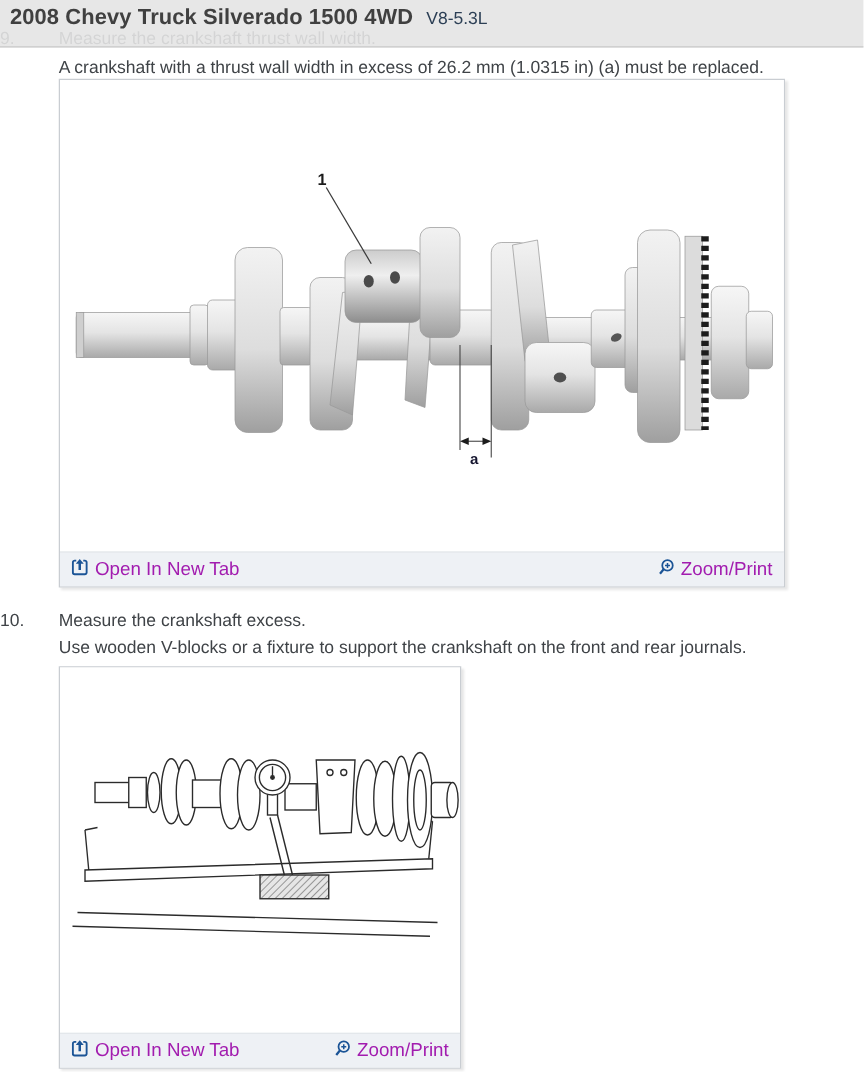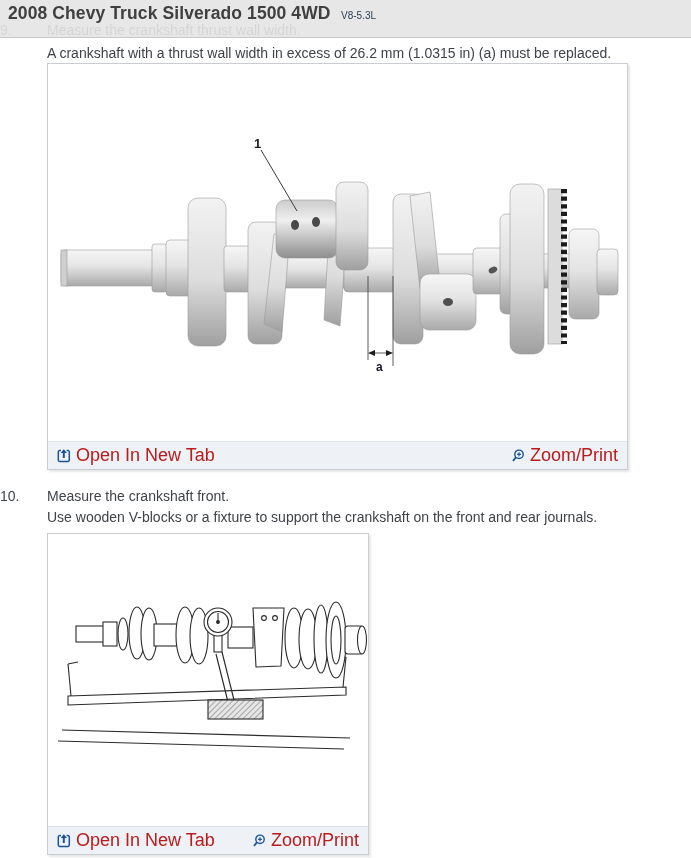--- a/index.html
+++ b/index.html
@@ -16,21 +16,21 @@
     border-bottom:1px solid #c9c9c9;
     z-index:5;
   }
   .app-header .title-line {
     position:absolute; top:3px; left:8px; white-space:nowrap;
   }
   .page-title {
     font-size:17.5px; font-weight:bold; color:#404040; letter-spacing:.1px;
   }
   .engine-badge {
-    font-size:10px; font-weight:normal; color:#2c3f55; margin-left:6px;
+    font-size:14px; font-weight:normal; color:#2c3f55; margin-left:6px;
   }
   
   .step-row { position:absolute; left:0; display:flex; font-size:14px; line-height:16px; }
   .step-num { width:44px; text-align:left; flex:0 0 44px; }
   .step-text { margin-left:3px; }
   .step-detail { position:absolute; left:47px; font-size:14px; line-height:16px; white-space:nowrap; }
   #step9-row   { top:22px; }
   #step9-det   { top:45px; }
   #step10-row  { top:488px; }
   #step10-det  { top:509px; }
@@ -44,22 +44,22 @@
   #fig1 { top:63px;  width:581px; height:407px; }
   #fig2 { top:533px; width:322px; height:322px; }
   .fig-image { flex:1 1 auto; position:relative; overflow:hidden; background:#ffffff; }
   .fig-footer {
     flex:0 0 28px; height:28px;
     background:#eef1f5; border-top:1px solid #dfe3e8;
     display:flex; justify-content:space-between; align-items:center;
     padding:0 9px;
   }
   .fig-link {
-    display:flex; align-items:center; gap:5px;
-    color:#b91c1c; font-size:18px; text-decoration:none; cursor:pointer;
+    display:flex; gap:5px;
+    color:#a21caf; font-size:15px; text-decoration:none; cursor:pointer;
     white-space:nowrap;
   }
   .fig-link svg { display:block; }
 </style>
 </head>
 <body>
 
 <div class="page">
 
   <div class="step-row" id="step9-row">
@@ -157,21 +157,21 @@
           <line x1="8" y1="3.3" x2="8" y2="7.3" stroke="#1b5496" stroke-width="1.2"></line>
           <line x1="4.9" y1="8.4" x2="2" y2="12" stroke="#1b5496" stroke-width="1.8"></line>
         </svg>
         <span>Zoom/Print</span>
       </a>
     </div>
   </div>
 
   <div class="step-row" id="step10-row">
     <span class="step-num">10.</span>
-    <span class="step-text">Measure the crankshaft front.</span>
+    <span class="step-text">Measure the crankshaft excess.</span>
   </div>
   <div class="step-detail" id="step10-det">Use wooden V-blocks or a fixture to support the crankshaft on the front and rear journals.</div>
 
   <div class="fig-box" id="fig2">
     <div class="fig-image">
       <svg width="320" height="292" viewBox="0 0 320 292">
         <defs>
           <pattern id="hatch" width="4" height="4" patternUnits="userSpaceOnUse" patternTransform="rotate(45)">
             <rect width="4" height="4" fill="#e6e6e6"></rect>
             <line x1="0" y1="0" x2="0" y2="4" stroke="#666" stroke-width="1"></line>

